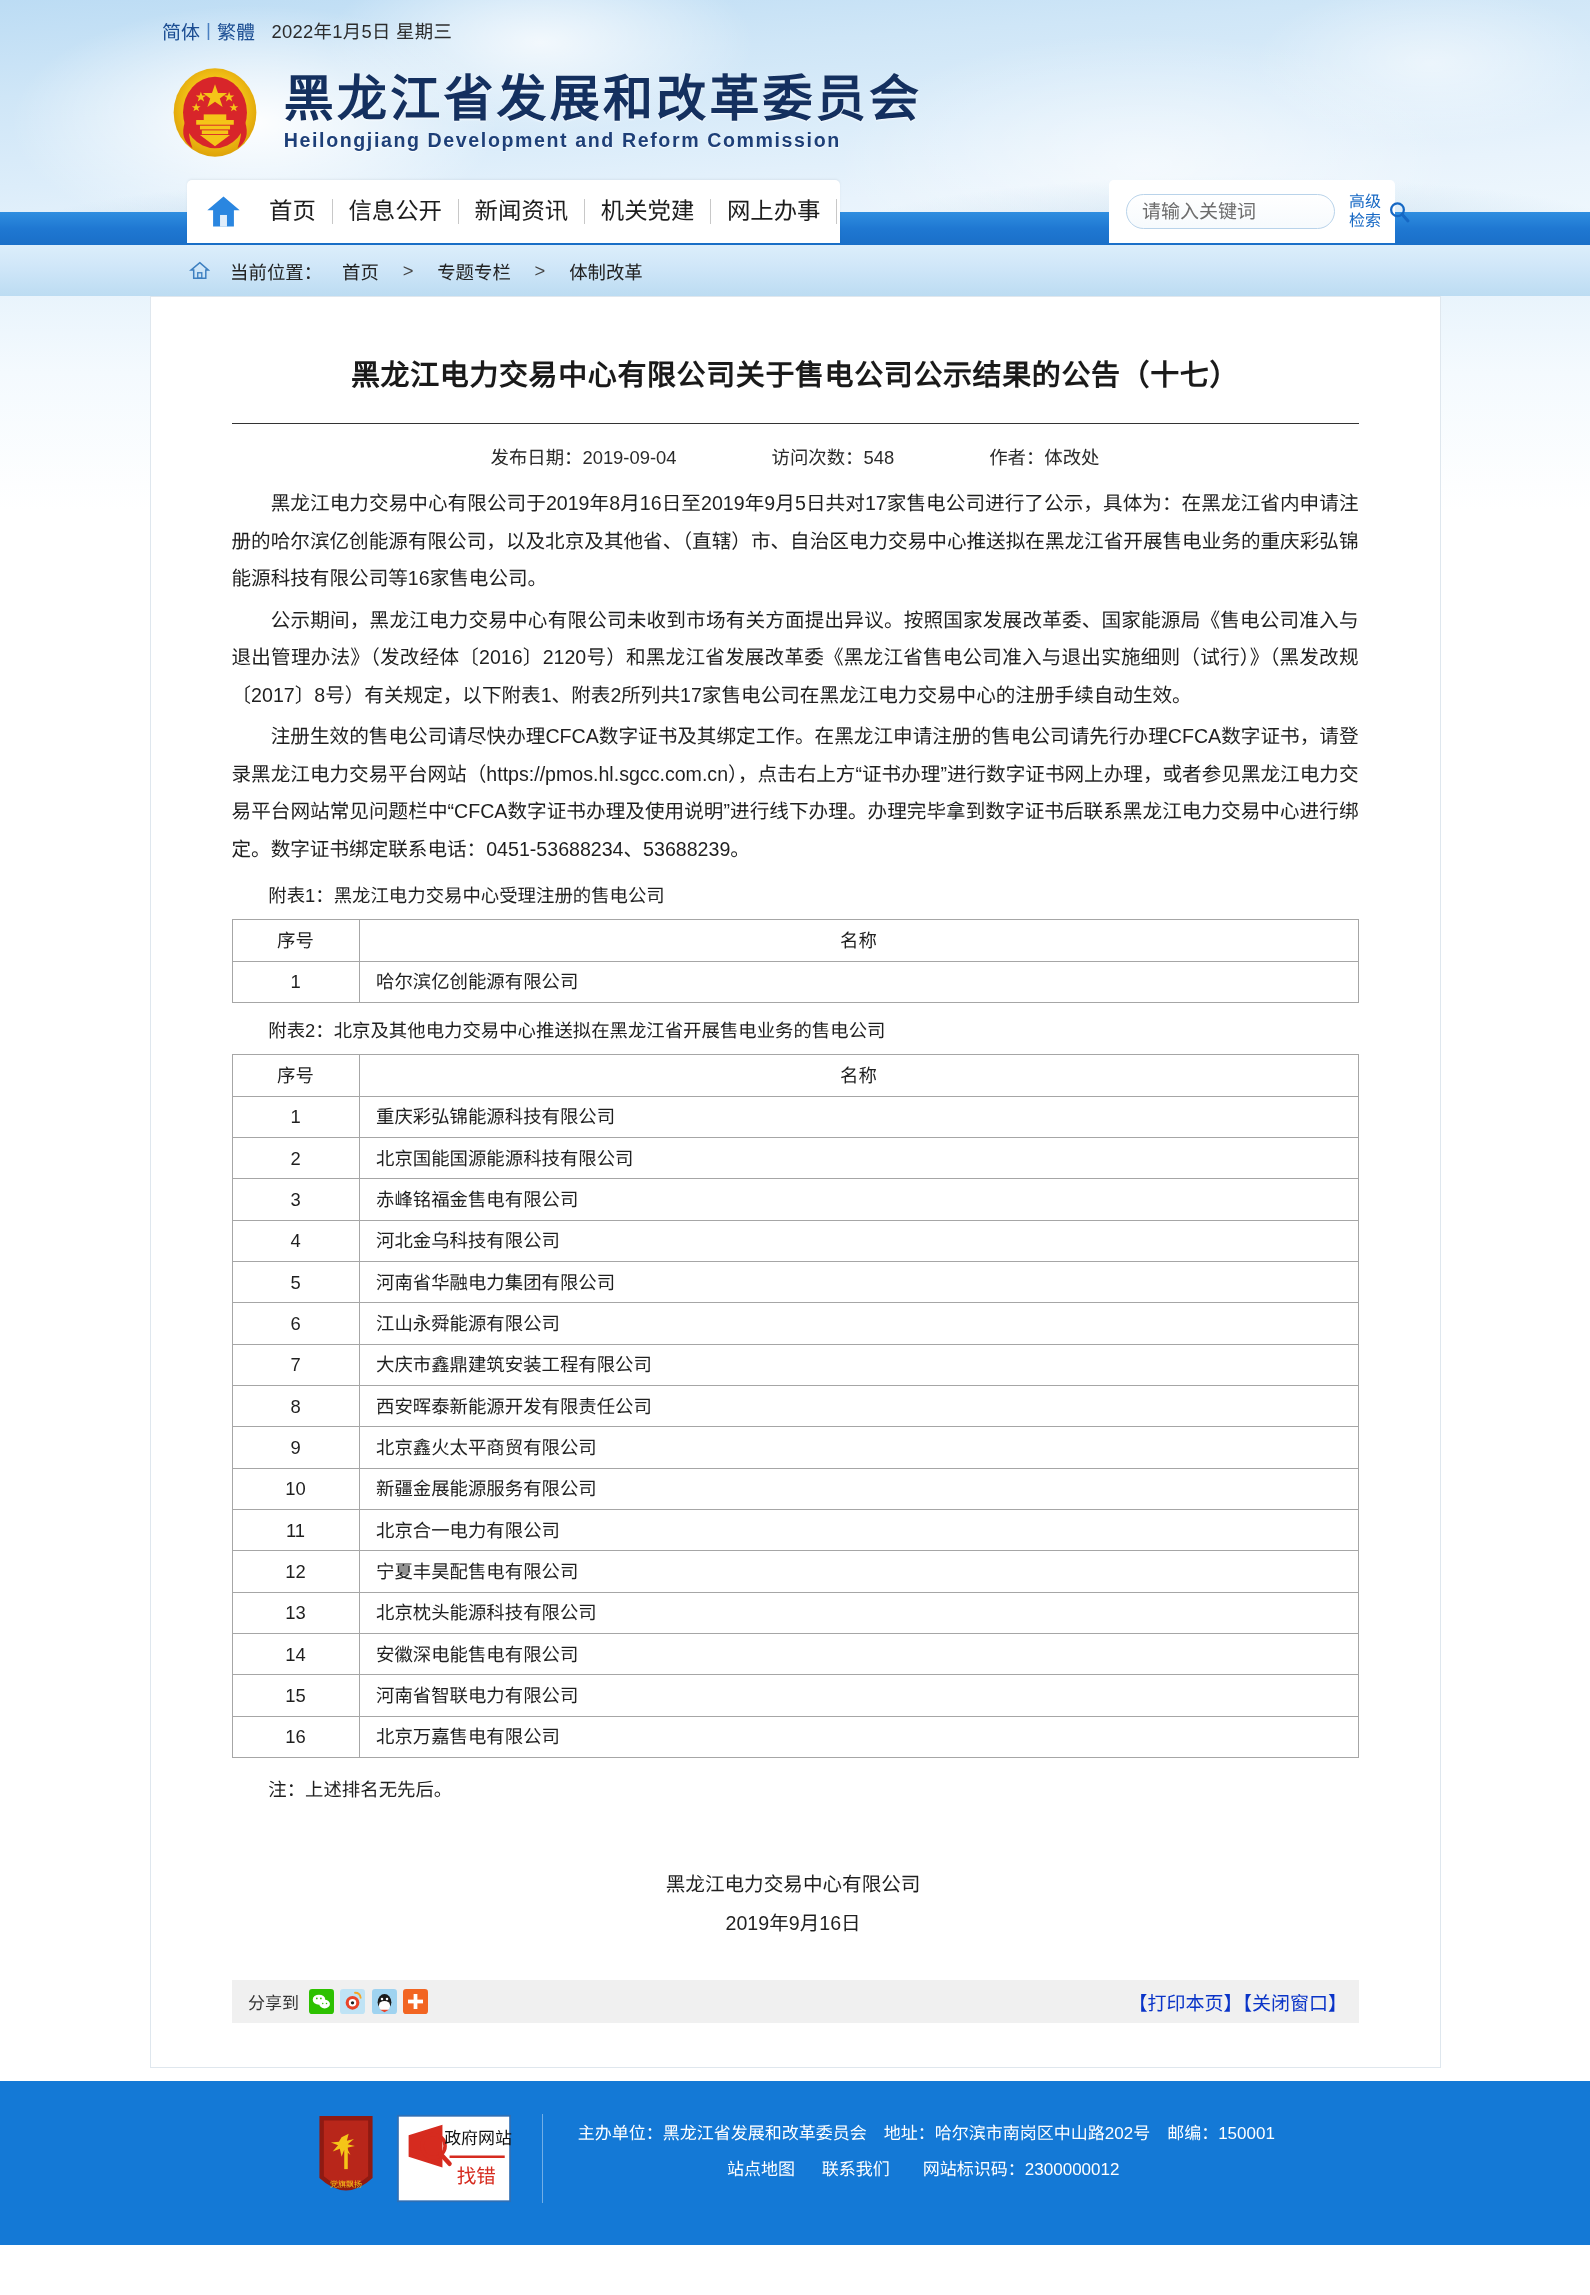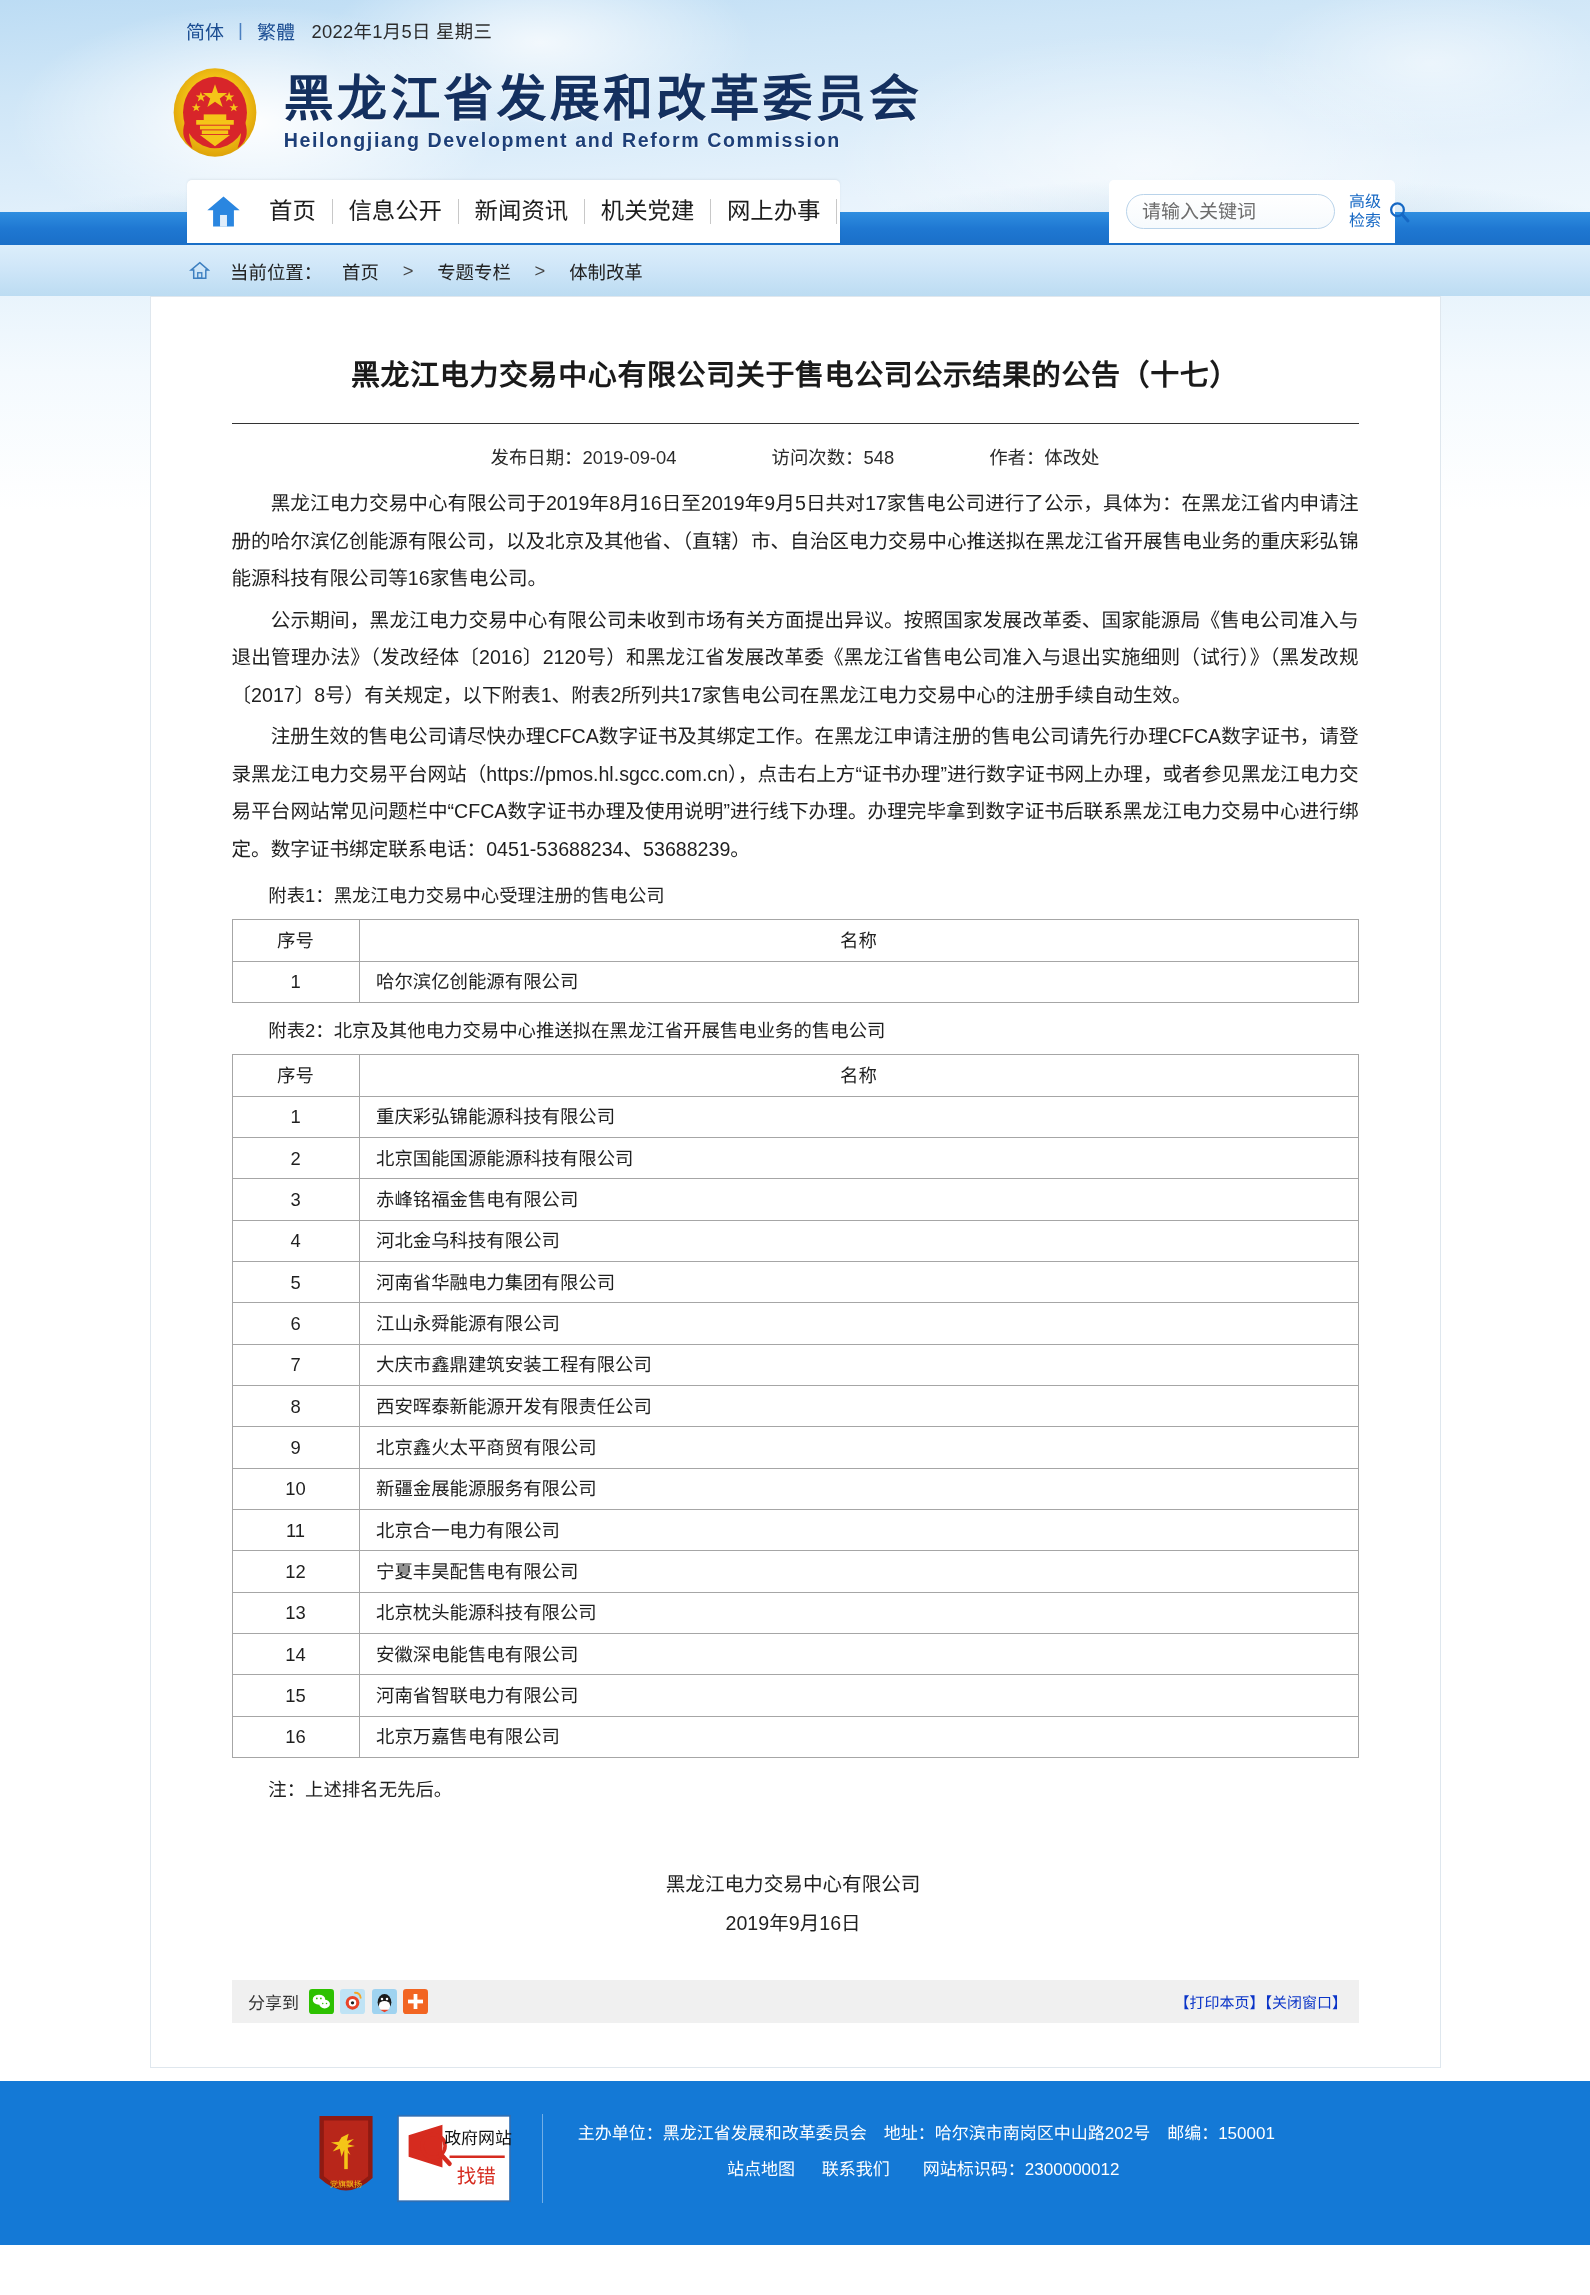--- a/index.html
+++ b/index.html
@@ -43,21 +43,21 @@
     z-index: 3;
     width: 1266px;
     margin: 0 auto;
     padding-top: 16.5px;
     display: flex;
     align-items: center;
     gap: 16.5px;
     font-size: 19px;
     color: #1c4b8c;
   }
-  .lang-wrap { display: flex; align-items: center; gap: 14px; margin-left: 24px; }
+  .lang-wrap { display: flex; align-items: center; gap: 6px; }
   .lang-link { color: #1b4d92; text-decoration: none; cursor: pointer; }
   .lang-sep { color: #4a7fc0; }
   .topdate { color: #2b2b2b; font-size: 18.4px; letter-spacing: 0.3px; }
 
   .masthead {
     position: relative;
     z-index: 3;
     width: 1266px;
     margin: 21.5px auto 0;
     display: flex;
@@ -265,21 +265,21 @@
     padding: 0 11.4px 0 16.5px;
   }
   .share-left { display: flex; align-items: center; gap: 6.3px; }
   .share-label { font-size: 17px; color: #333; margin-right: 3.8px; }
   .share-ic {
     width: 25px; height: 25px;
     border-radius: 3.2px;
     cursor: pointer;
     display: inline-block;
   }
-  .share-right { font-size: 15px; }
+  .share-right { font-size: 19px; }
   .share-right a { color: #0a34c8; text-decoration: none; cursor: pointer; }
 
   
   .footer {
     background: #1479d6;
     padding: 33px 0 42px;
     color: #ffffff;
   }
   .footer-inner {
     width: 1266px;

